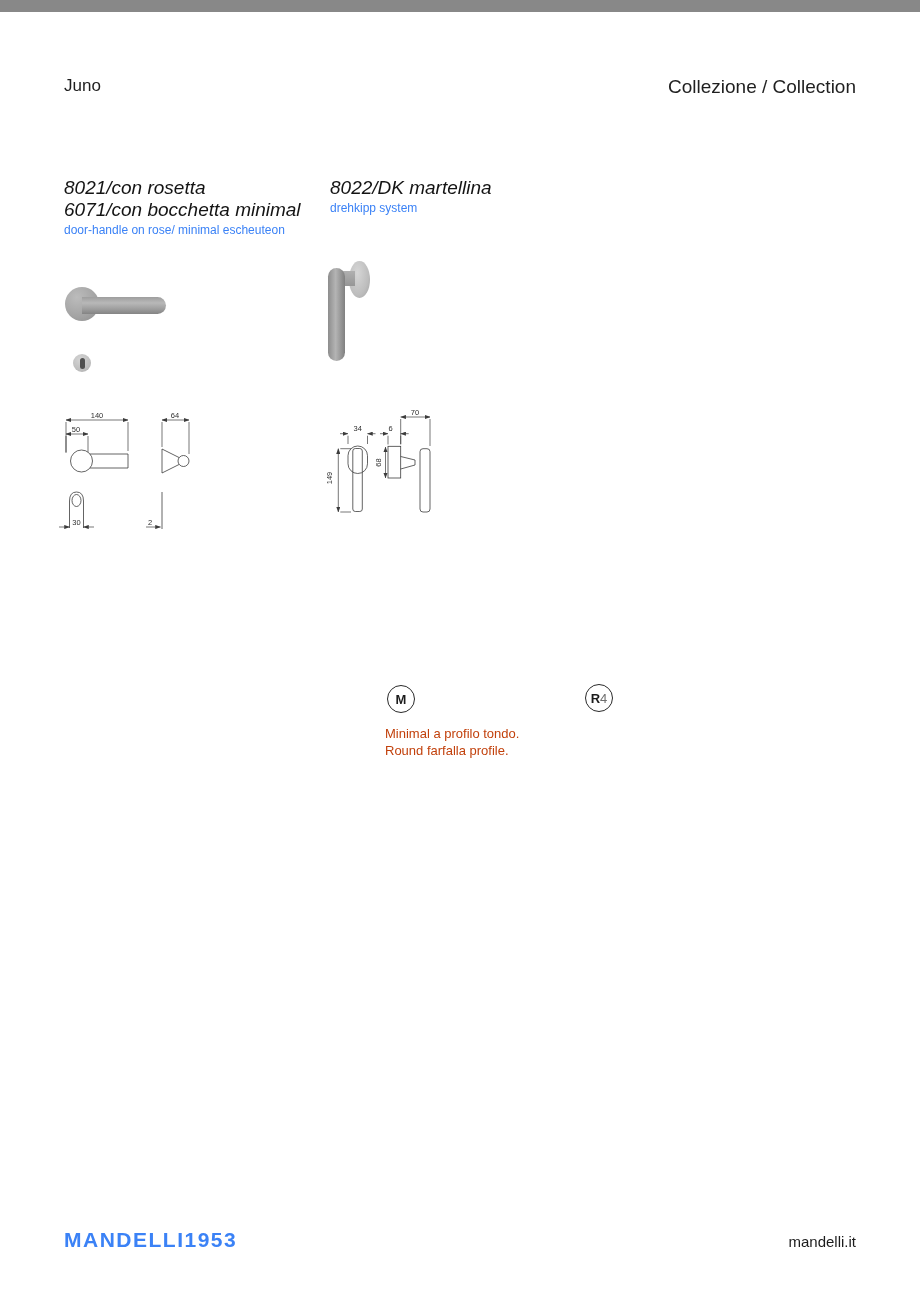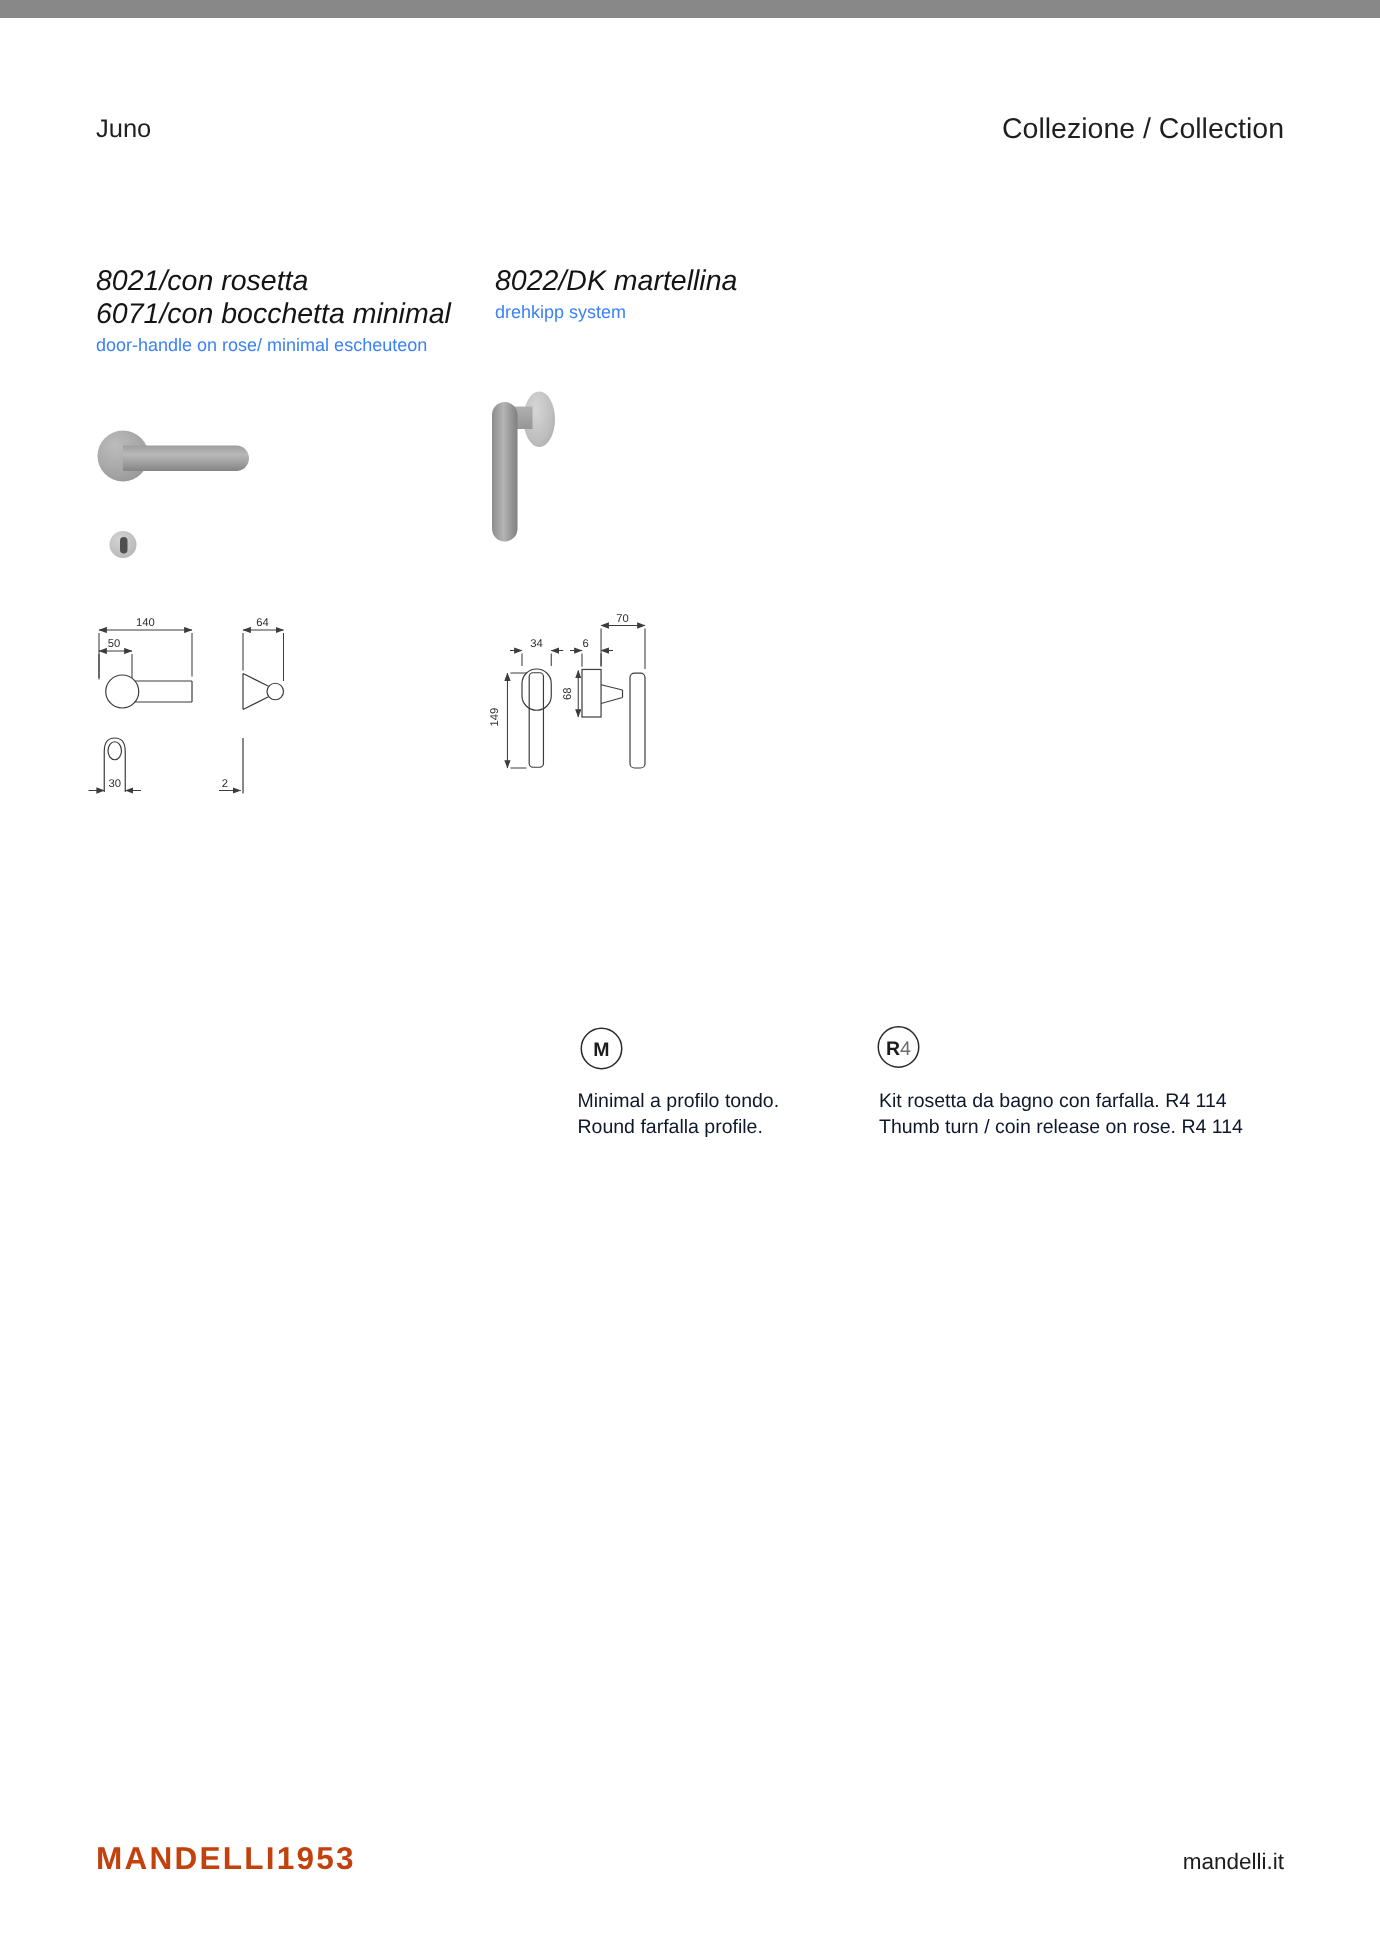--- a/index.html
+++ b/index.html
@@ -56,25 +56,25 @@
   .draw1{left:55px;top:393px;width:145px;height:135px;}
   .draw2{left:318px;top:388px;width:125px;height:125px;}
   svg text{font-family:"Liberation Sans",sans-serif;font-size:7.5px;fill:#2e2e2e;}
   
   .badge{
     position:absolute;width:28px;height:28px;border:1.4px solid #2a2a2a;border-radius:50%;
     display:flex;align-items:center;justify-content:center;
     font-size:13px;font-weight:700;color:#1c1c1c;box-sizing:border-box;
   }
   .badge .lt{font-weight:400;color:#6e6e6e;}
-  .note{font-size:13px;line-height:16.5px;color:#0f172a;}
+  .note{font-size:13px;line-height:16.5px;color:#c2410c;}
   .noteM{left:385px;top:714px;}
   .noteR{left:586px;top:714px;}
   
-  .brand{left:64px;top:1216px;font-size:21px;font-weight:700;letter-spacing:1.5px;color:#c2410c;}
+  .brand{left:64px;top:1216px;font-size:21px;font-weight:700;letter-spacing:1.5px;color:#3b82f6;}
   .site{right:64px;top:1221px;font-size:15px;color:#1c1c1c;text-decoration:none;}
   
   .scanedge{
     position:absolute;left:85px;right:0;bottom:0;height:6px;
     background:repeating-linear-gradient(90deg,
       #474747 0 26px, #6d6d6d 26px 29px, #3a3a3a 29px 55px,
       #828282 55px 57px, #4c4c4c 57px 84px, #9a9a9a 84px 86px);
     box-shadow:inset 0 1px 0 rgba(255,255,255,0.45);
   }
 </style>
@@ -205,23 +205,19 @@
   </div>
   <div class="abs noteM note">
     <div>Minimal a profilo tondo.</div>
     <div>Round farfalla profile.</div>
   </div>
 
   <div class="badge" style="left:585px;top:672px;">
     <span>R</span>
       <span class="lt">4</span>
   </div>
-  <div class="abs noteR note">
-    <div>Kit rosetta da bagno con farfalla. R4 114</div>
-    <div>Thumb turn / coin release on rose. R4 114</div>
-  </div>
 
   <div class="abs brand">MANDELLI1953</div>
   <a class="abs site" href="#">mandelli.it</a>
 
   <div class="scanedge"></div>
 
 </div>
 
 </body></html>

